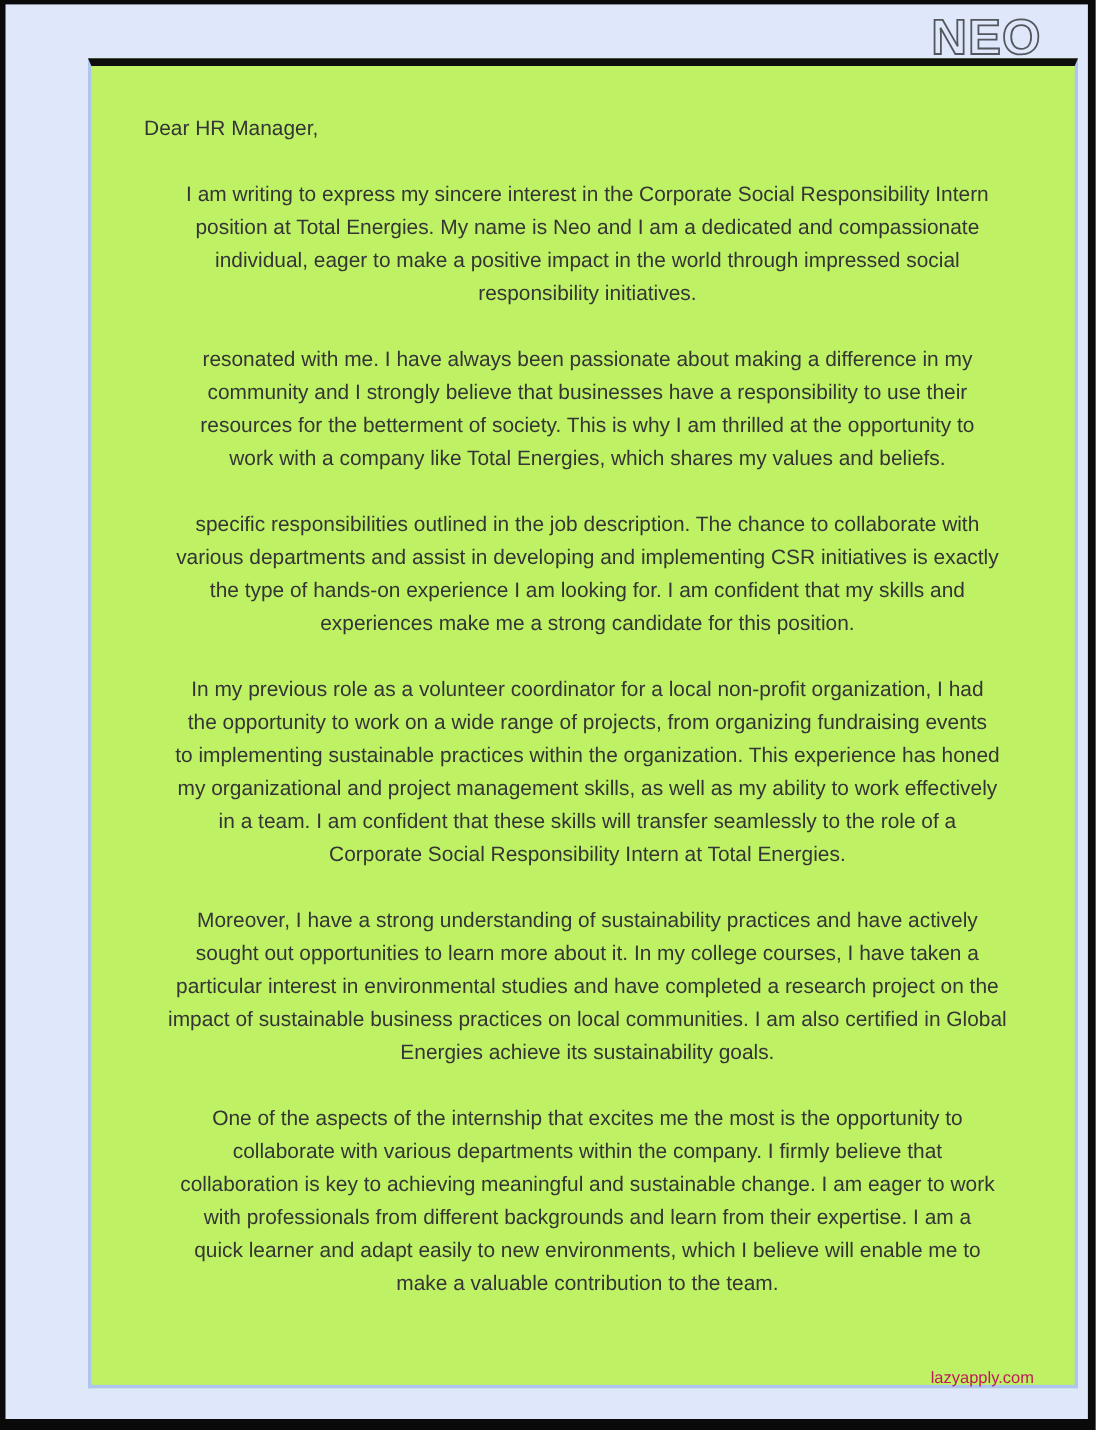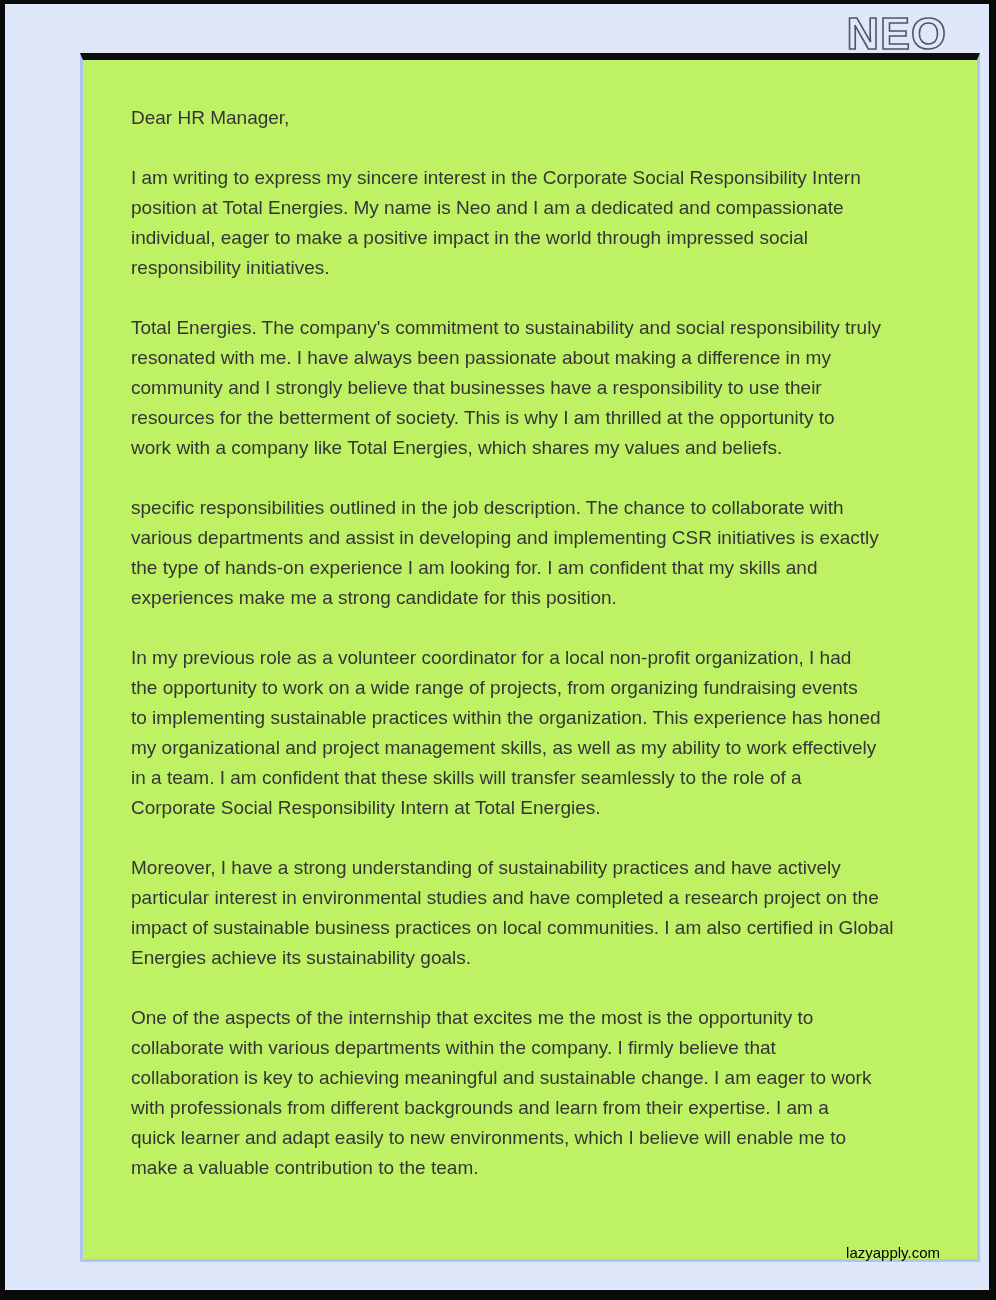--- a/index.html
+++ b/index.html
@@ -39,26 +39,26 @@
     margin-left: 32px;
   }
   .content {
     padding: 43px 40px 0 48px;
     color: #353535;
     font-size: 19px;
     line-height: 30px;
   }
   .salutation { height: 30px; margin-bottom: 30px; white-space: nowrap; }
   .para { margin-bottom: 30px; }
-  .line { height: 30px; white-space: nowrap; }
+  .line { height: 30px; white-space: nowrap; text-align: center; }
   .watermark {
     position: absolute;
     top: 1240px; right: 49px;
     font-size: 15px;
-    color: #000000;
+    color: #be185d;
     z-index: 5;
     line-height: 18px;
   }
 </style>
 </head>
 <body>
 
 <div class="canvas">
 
   <div class="logo">NEO</div>
@@ -67,21 +67,20 @@
     <div class="content">
       <div class="salutation">Dear HR Manager,</div>
       <div>
           <div class="para">
             <div class="line">I am writing to express my sincere interest in the Corporate Social Responsibility Intern</div>
             <div class="line">position at Total Energies. My name is Neo and I am a dedicated and compassionate</div>
             <div class="line">individual, eager to make a positive impact in the world through impressed social</div>
             <div class="line">responsibility initiatives.</div>
           </div>
           <div class="para">
-            <div class="line">Total Energies. The company's commitment to sustainability and social responsibility truly</div>
             <div class="line">resonated with me. I have always been passionate about making a difference in my</div>
             <div class="line">community and I strongly believe that businesses have a responsibility to use their</div>
             <div class="line">resources for the betterment of society. This is why I am thrilled at the opportunity to</div>
             <div class="line">work with a company like Total Energies, which shares my values and beliefs.</div>
           </div>
           <div class="para">
             <div class="line">specific responsibilities outlined in the job description. The chance to collaborate with</div>
             <div class="line">various departments and assist in developing and implementing CSR initiatives is exactly</div>
             <div class="line">the type of hands-on experience I am looking for. I am confident that my skills and</div>
             <div class="line">experiences make me a strong candidate for this position.</div>
@@ -89,20 +88,21 @@
           <div class="para">
             <div class="line">In my previous role as a volunteer coordinator for a local non-profit organization, I had</div>
             <div class="line">the opportunity to work on a wide range of projects, from organizing fundraising events</div>
             <div class="line">to implementing sustainable practices within the organization. This experience has honed</div>
             <div class="line">my organizational and project management skills, as well as my ability to work effectively</div>
             <div class="line">in a team. I am confident that these skills will transfer seamlessly to the role of a</div>
             <div class="line">Corporate Social Responsibility Intern at Total Energies.</div>
           </div>
           <div class="para">
             <div class="line">Moreover, I have a strong understanding of sustainability practices and have actively</div>
+            <div class="line">sought out opportunities to learn more about it. In my college courses, I have taken a</div>
             <div class="line">particular interest in environmental studies and have completed a research project on the</div>
             <div class="line">impact of sustainable business practices on local communities. I am also certified in Global</div>
             <div class="line">Energies achieve its sustainability goals.</div>
           </div>
           <div class="para">
             <div class="line">One of the aspects of the internship that excites me the most is the opportunity to</div>
             <div class="line">collaborate with various departments within the company. I firmly believe that</div>
             <div class="line">collaboration is key to achieving meaningful and sustainable change. I am eager to work</div>
             <div class="line">with professionals from different backgrounds and learn from their expertise. I am a</div>
             <div class="line">quick learner and adapt easily to new environments, which I believe will enable me to</div>

